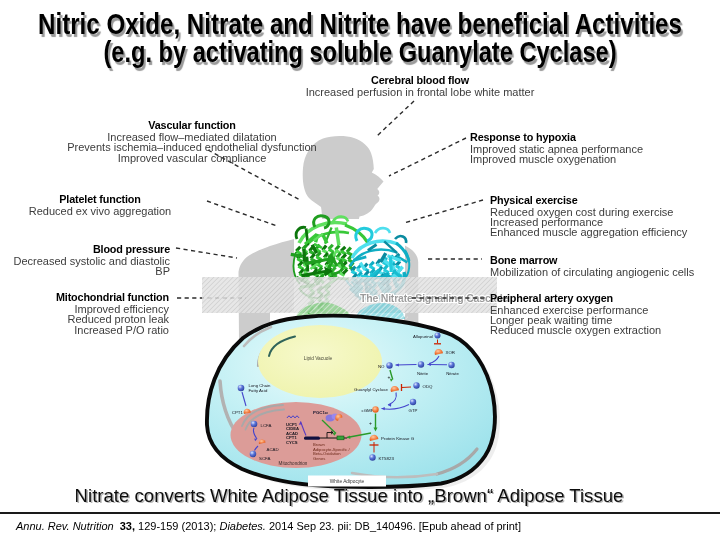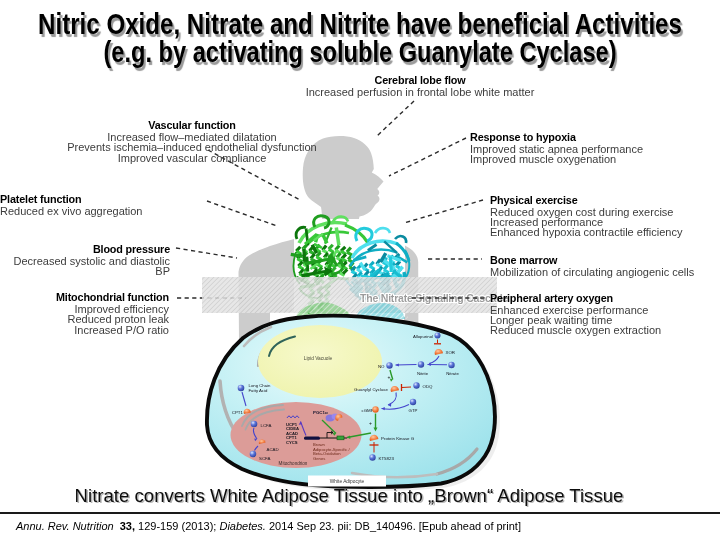--- a/index.html
+++ b/index.html
@@ -490,25 +490,25 @@
 <div class="tline" id="t2" style="top:36.5px;transform:translateX(-50%) scaleX(0.787);">(e.g. by activating soluble Guanylate Cyclase)</div>
 
 <div class="lab" style="left:62px;top:98px;width:260px;text-align:center;margin-top:20px;">
  <b>Vascular function</b>
  <span>Increased flow–mediated dilatation</span>
  <span>Prevents ischemia–induced endothelial dysfunction</span>
  <span>Improved vascular compliance</span>
 </div>
 
 <div class="lab" style="left:280px;top:73px;width:280px;text-align:center;">
- <b>Cerebral lobe flow</b>
+ <b>Cerebral blood flow</b>
  <span>Increased perfusion in frontal lobe white matter</span>
 </div>
 
-<div class="lab" style="left:0px;top:192px;width:200px;text-align:left;">
+<div class="lab" style="left:0px;top:192px;width:200px;text-align:center;">
  <b>Platelet function</b>
  <span>Reduced ex vivo aggregation</span>
 </div>
 
 <div class="lab" style="left:0px;top:242px;width:170px;text-align:right;">
  <b>Blood pressure</b>
  <span>Decreased systolic and diastolic BP</span>
 </div>
 
 <div class="lab" style="left:0px;top:290px;width:169px;text-align:right;">
@@ -521,21 +521,21 @@
 <div class="lab" style="left:470px;top:130px;width:240px;">
  <b>Response to hypoxia</b>
  <span>Improved static apnea performance</span>
  <span>Improved muscle oxygenation</span>
 </div>
 
 <div class="lab" style="left:490px;top:192.5px;width:230px;">
  <b>Physical exercise</b>
  <span>Reduced oxygen cost during exercise</span>
  <span>Increased performance</span>
- <span>Enhanced hypoxia contractile efficiency</span>
+ <span>Enhanced muscle aggregation efficiency</span>
 </div>
 
 <div class="lab" style="left:490px;top:252.5px;width:230px;">
  <b>Bone marrow</b>
  <span>Mobilization of circulating angiogenic cells</span>
 </div>
 
 <div class="lab" style="left:490px;top:290.5px;width:230px;">
  <b>Peripheral artery oxygen</b>
  <span>Enhanced exercise performance</span>

